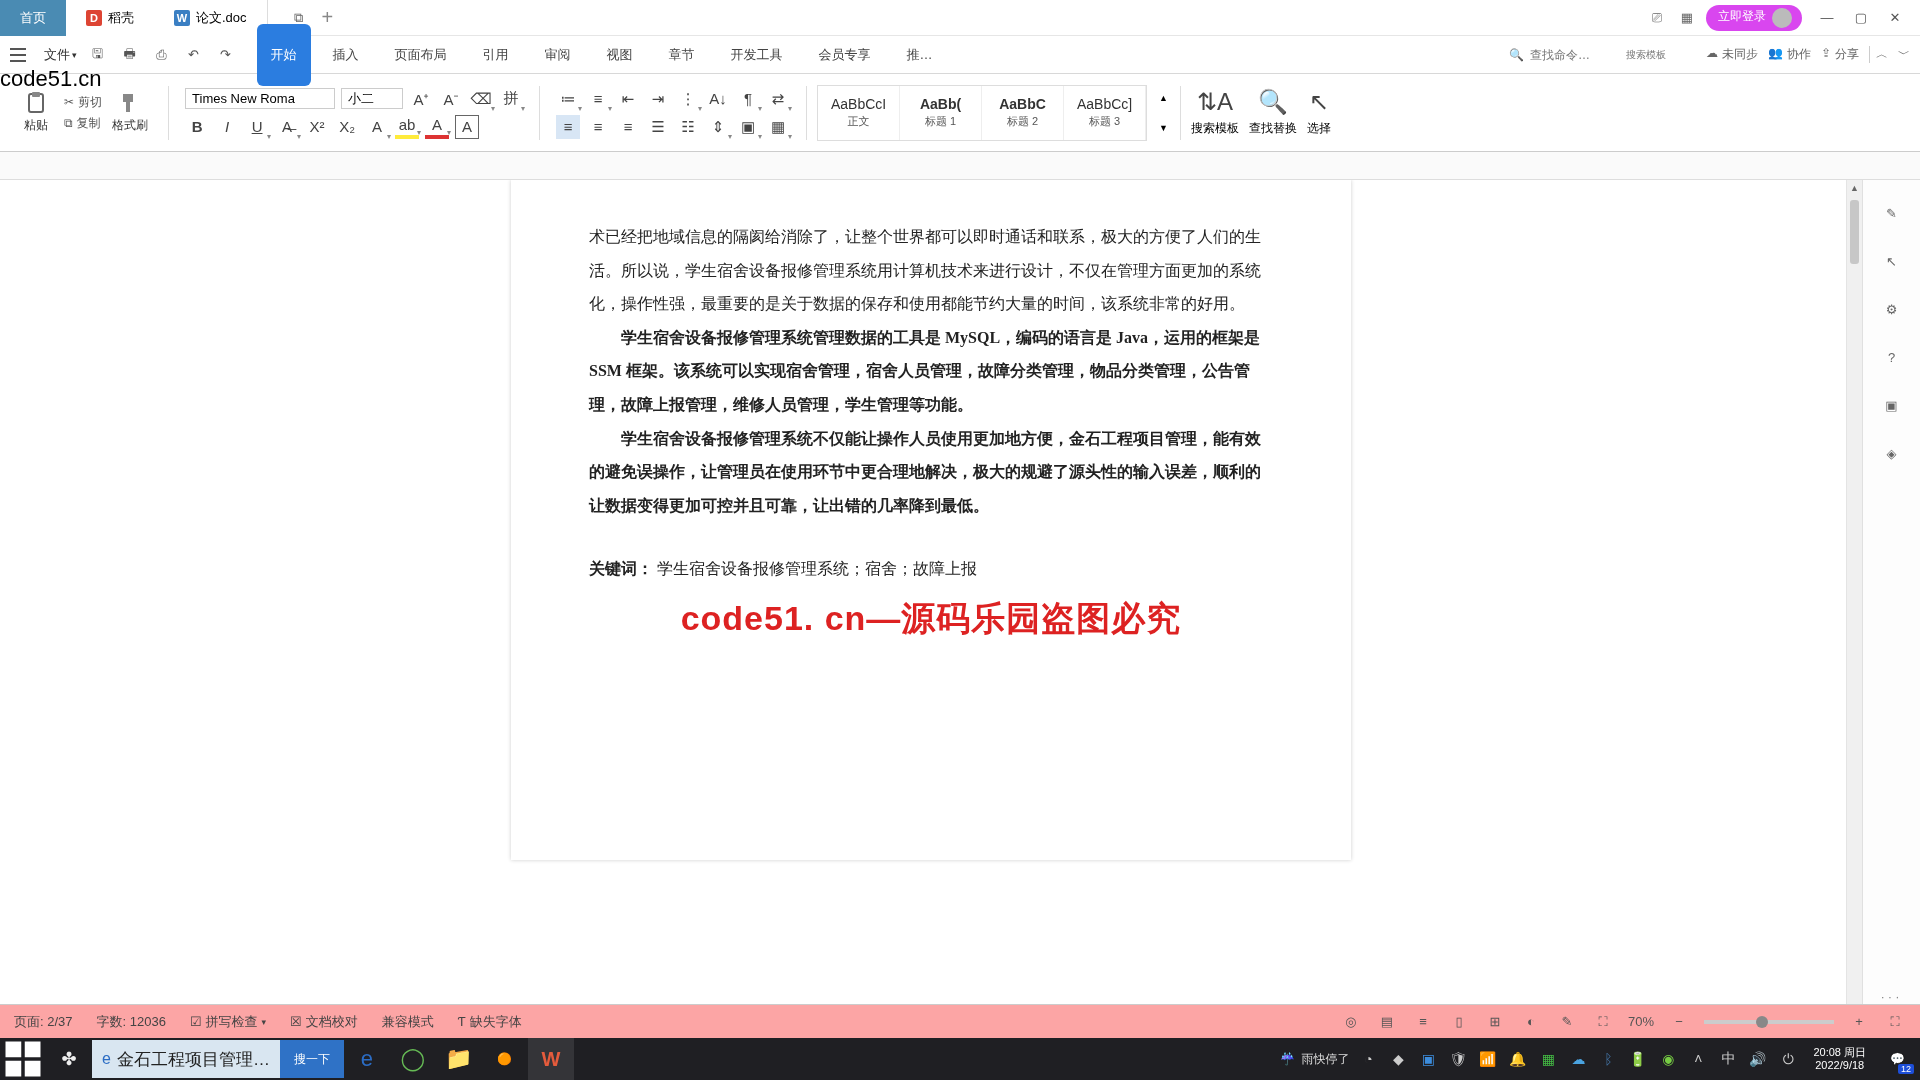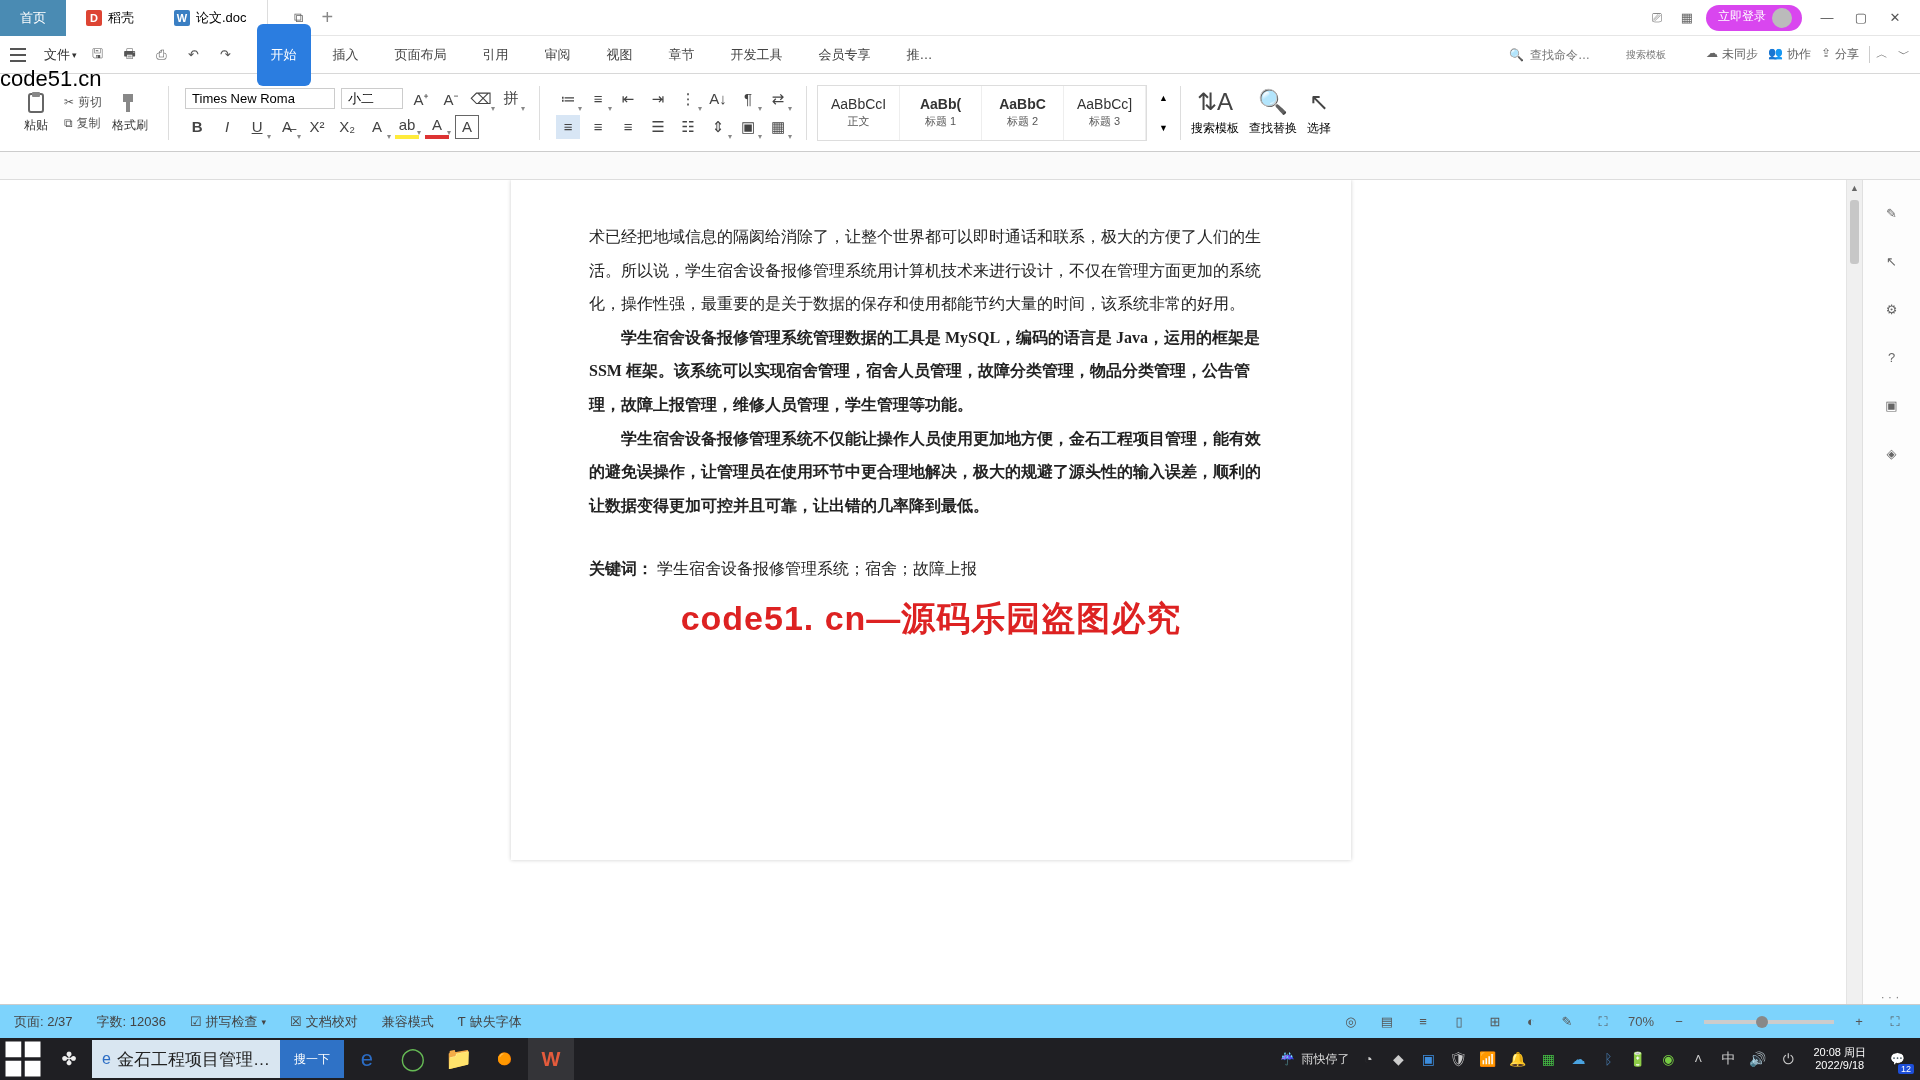--- a/index.html
+++ b/index.html
@@ -81,21 +81,21 @@
 .side-strip { position: absolute; right: 0; top: 180px; bottom: 48px; width: 58px; border-left: 1px solid #e0e0e0; background: #fdfdfd; display: flex; flex-direction: column; align-items: center; gap: 22px; padding-top: 20px; }
 .side-ic { width: 26px; height: 26px; color: #666; display: flex; align-items: center; justify-content: center; }
 .side-dots { margin-top: auto; padding-bottom: 28px; letter-spacing: 3px; color: #888; }
 
 
 .vscroll { position: absolute; right: 58px; top: 180px; bottom: 48px; width: 16px; background: #f0f0f0; border-left: 1px solid #e4e4e4; }
 .vscroll .arrow { height: 16px; display: flex; align-items: center; justify-content: center; font-size: 9px; color: #666; }
 .vscroll .thumb { position: absolute; top: 20px; height: 64px; left: 3px; right: 3px; background: #c7c7c7; border-radius: 3px; }
 
 
-.statusbar { position: absolute; left: 0; right: 0; bottom: 42px; height: 34px; background: #7dd3fc; border-top: 1px solid #ccc; display: flex; align-items: center; padding: 0 14px; font-size: 13px; color: #444; gap: 24px; }
+.statusbar { position: absolute; left: 0; right: 0; bottom: 42px; height: 34px; background: #fca5a5; border-top: 1px solid #ccc; display: flex; align-items: center; padding: 0 14px; font-size: 13px; color: #444; gap: 24px; }
 .sb-left { display: flex; gap: 24px; align-items: center; }
 .sb-item { display: flex; align-items: center; gap: 4px; }
 .sb-right { margin-left: auto; display: flex; align-items: center; gap: 14px; color: #555; }
 .sb-icon { width: 22px; height: 22px; display: flex; align-items: center; justify-content: center; }
 .zoom-slider { width: 130px; height: 4px; background: #ccc; position: relative; }
 .zoom-slider .knob { position: absolute; left: 40%; top: -4px; width: 12px; height: 12px; background: #888; border-radius: 50%; }
 
 
 .taskbar { position: absolute; left: 0; right: 0; bottom: 0; height: 42px; background: #1f1f23; display: flex; align-items: center; color: #eee; font-size: 12px; }
 .t-icon { width: 46px; height: 42px; display: flex; align-items: center; justify-content: center; font-size: 18px; }

